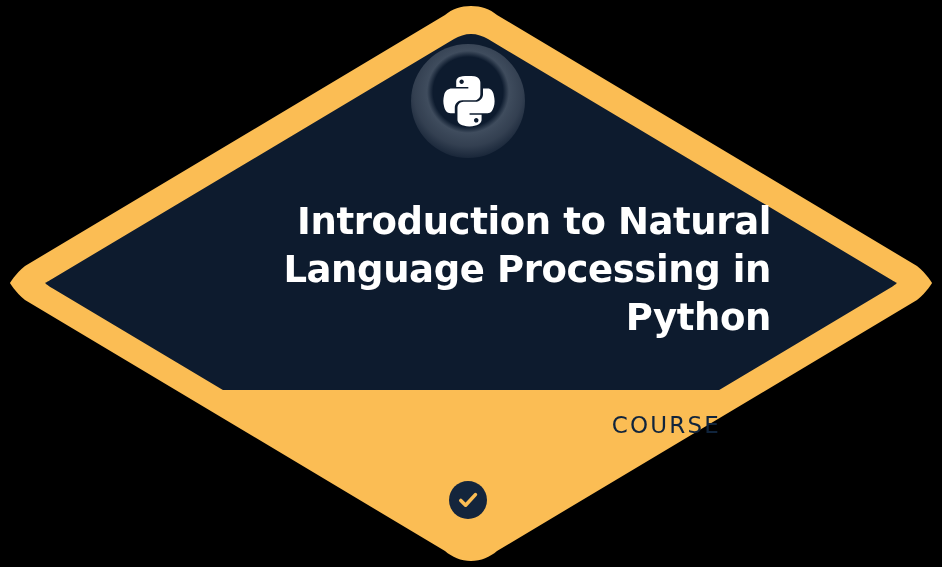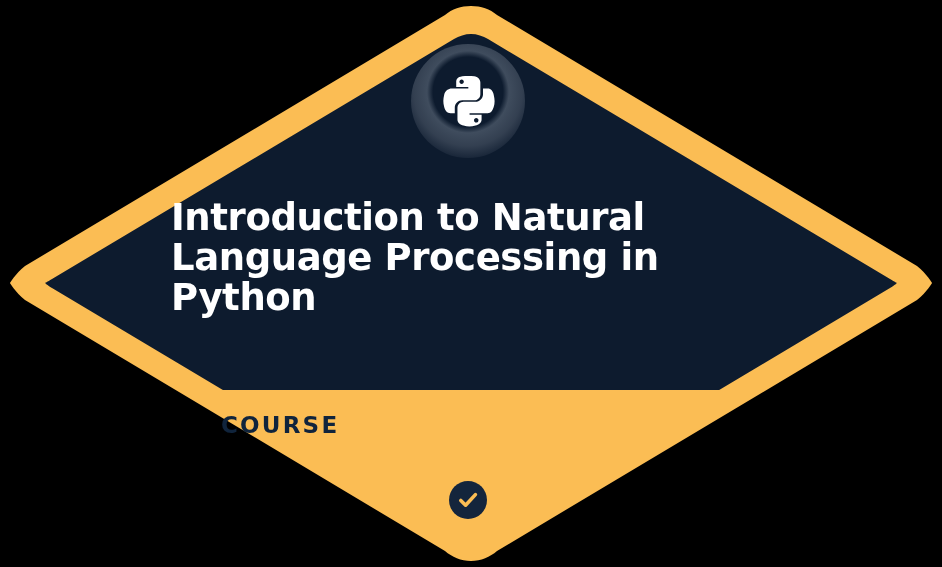--- a/index.html
+++ b/index.html
@@ -77,40 +77,40 @@
     height: 57px;
   }
   .emblem-glyph svg { display: block; width: 57px; height: 57px; }
 
   
   .title {
     position: absolute;
     left: 171px;
     top: 198px;
     width: 600px;
-    text-align: left;
+    text-align: right;
     color: #ffffff;
     font-family: "DejaVu Sans", sans-serif;
     font-size: 37px;
     font-weight: bold;
-    line-height: 40px;
+    line-height: 48px;
     letter-spacing: -0.4px;
   }
 
   
   .caption {
     position: absolute;
     left: 221px;
     top: 408px;
     width: 500px;
-    text-align: left;
+    text-align: right;
     color: #10243c;
     font-family: "DejaVu Sans", sans-serif;
     font-size: 23px;
-    font-weight: bold;
+    font-weight: normal;
     line-height: 35px;
     letter-spacing: 2.2px;
   }
 
   
   .check-badge {
     position: absolute;
     left: 449px;
     top: 481px;
     width: 38px;

